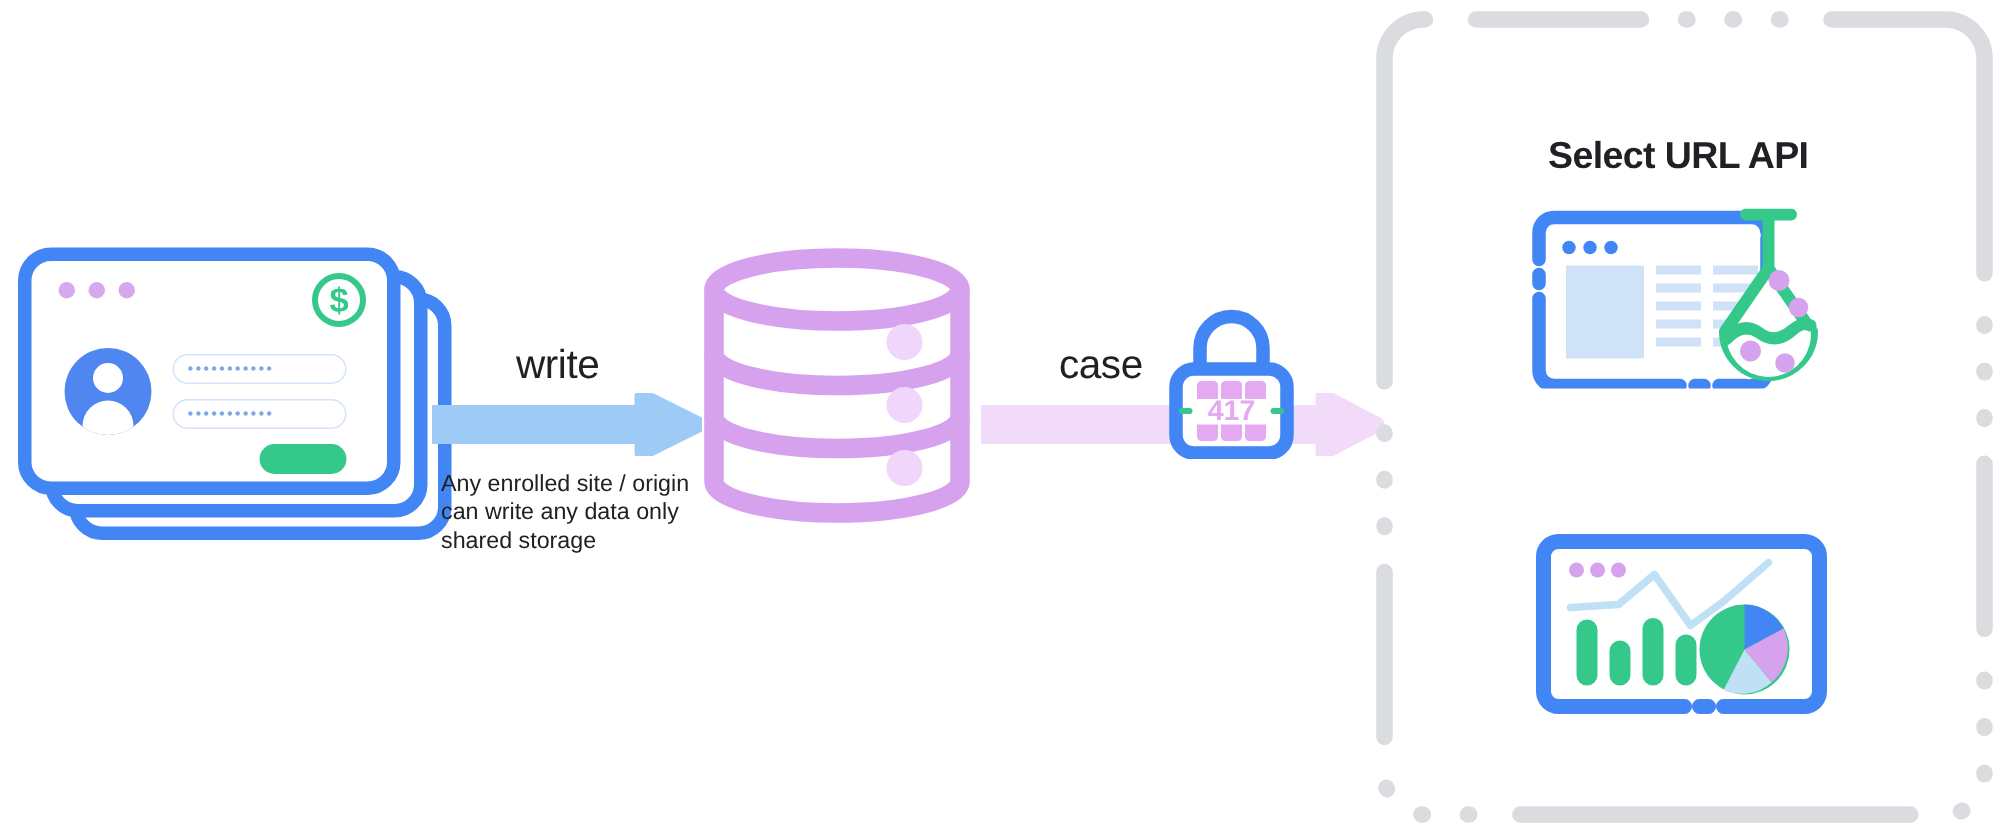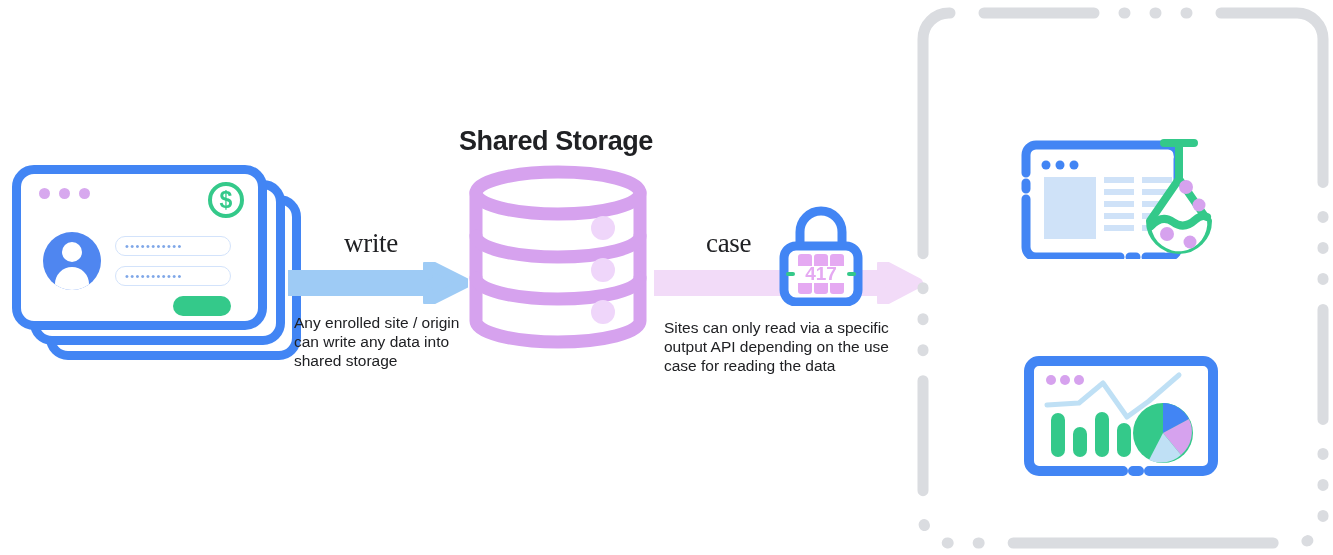--- a/index.html
+++ b/index.html
@@ -58,21 +58,21 @@
     white-space: nowrap;
   }
   #field-user { top: 62px; }
   #field-pass { top: 92px; }
   .submit-btn {
     position:absolute; left: 152px; top: 122px; width: 58px; height: 20px;
     border-radius: 10px; background: #34c98a;
   }
   .arrow-label {
     position:absolute; color:#202124; font-size: 27px;
-    font-family: Liberation Serif, serif;
+    font-family: Liberation Sans, sans-serif;
     letter-spacing: -0.3px;
   }
   .arrow-note {
     position:absolute; color:#202124; font-size: 15.5px; line-height: 19px;
     font-family: "Liberation Sans", sans-serif;
     white-space: pre-line;
   }
   #write-label { left: 344px; top: 228px; }
   #write-note  { left: 294px; top: 313px; width: 180px; }
   #read-label  { left: 706px; top: 228px; }
@@ -123,43 +123,41 @@
       <div id="field-user" class="field">•••••••••••</div>
       <div id="field-pass" class="field">•••••••••••</div>
       <div class="submit-btn"></div>
     </div>
   </div>
 
   <svg class="abs" style="left:288px; top:262px;" width="180" height="42">
     <path d="M0 13 h140 v-11 l38 19 l-38 19 v-11 h-140 z" fill="#9ecbf5" stroke="#9ecbf5" stroke-width="10" stroke-linejoin="round"></path>
   </svg>
   <div id="write-label" class="arrow-label">write</div>
-  <div id="write-note" class="arrow-note">Any enrolled site / origin can write any data into shared storage</div>
-
-  <div id="storage-title" class="abs">Shared Storage</div>
+  <div id="write-note" class="arrow-note">Any enrolled site / origin can write any data only shared storage</div>
+
 
   <svg id="db" class="abs" viewBox="0 0 180 185">
     <g fill="none" stroke="#d6a2ee" stroke-width="13" stroke-linecap="round">
       <ellipse cx="90" cy="28" rx="82" ry="21"></ellipse>
       <path d="M8 28 v128 a82 21 0 0 0 164 0 v-128"></path>
       <path d="M8 71 a82 21 0 0 0 164 0"></path>
       <path d="M8 113 a82 21 0 0 0 164 0"></path>
     </g>
     <g fill="#efd6fa">
       <circle cx="135" cy="63" r="12"></circle>
       <circle cx="135" cy="105" r="12"></circle>
       <circle cx="135" cy="147" r="12"></circle>
     </g>
   </svg>
 
   <svg class="abs" style="left:654px; top:262px;" width="270" height="42">
     <path d="M0 13 h228 v-11 l36 19 l-36 19 v-11 h-228 z" fill="#f2dbf8" stroke="#f2dbf8" stroke-width="10" stroke-linejoin="round"></path>
   </svg>
   <div id="read-label" class="arrow-label">case</div>
-  <div id="read-note" class="arrow-note">Sites can only read via a specific output API depending on the use case for reading the data</div>
 
   <svg id="lock" class="abs" viewBox="0 0 90 102">
     <path d="M24 44 V28 a21 21 0 0 1 42 0 V44" fill="none" stroke="#4285f4" stroke-width="9"></path>
     <rect x="8" y="42" width="74" height="56" rx="12" fill="#ffffff" stroke="#4285f4" stroke-width="9"></rect>
     <g>
       <rect x="22" y="50" width="14" height="40" rx="3" fill="#e5a9f2"></rect>
       <rect x="38" y="50" width="14" height="40" rx="3" fill="#e5a9f2"></rect>
       <rect x="54" y="50" width="14" height="40" rx="3" fill="#e5a9f2"></rect>
       <rect x="22" y="62" width="46" height="17" fill="#ffffff"></rect>
       <text x="45" y="76" text-anchor="middle" fill="#e5a9f2" font-family="'Liberation Sans', sans-serif" font-size="19" font-weight="bold">417</text>
@@ -167,20 +165,21 @@
       <rect x="71" y="68" width="9" height="4" rx="2" fill="#34c98a"></rect>
     </g>
   </svg>
 
   <div id="right-panel" class="abs">
 
     <svg style="position:absolute; left:0; top:0; overflow:visible;" width="410" height="540">
       <rect x="5" y="5" width="400" height="530" rx="26" ry="26" fill="none" stroke="#dadce0" stroke-width="11" stroke-linecap="round" stroke-dasharray="1 34 110 30 1 30 1 30 1 34 260 34 1 30 1 30 1 30 110 34 1 30 1 30 1 30 1 34 260 34 1 30 1 30"></rect>
     </svg>
 
+    <div id="api-title-1" class="api-title">Select URL API</div>
 
     <svg id="illus-select-url" viewBox="0 0 220 120">
       <g>
         <path d="M18 6 H150 M150 6 a10 10 0 0 1 10 10 M160 20 V48 M160 60 V98
                  M160 108 a10 10 0 0 1 -10 10 M146 118 H128 M118 118 H112 M102 118 H18
                  M18 118 a10 10 0 0 1 -10 -10 M8 108 V60 M8 50 V44 M8 34 V16
                  M8 16 a10 10 0 0 1 10 -10" fill="none" stroke="#4285f4" stroke-width="9" stroke-linecap="round"></path>
       </g>
       <g fill="#4285f4">
         <circle cx="28" cy="26" r="4.5"></circle>

